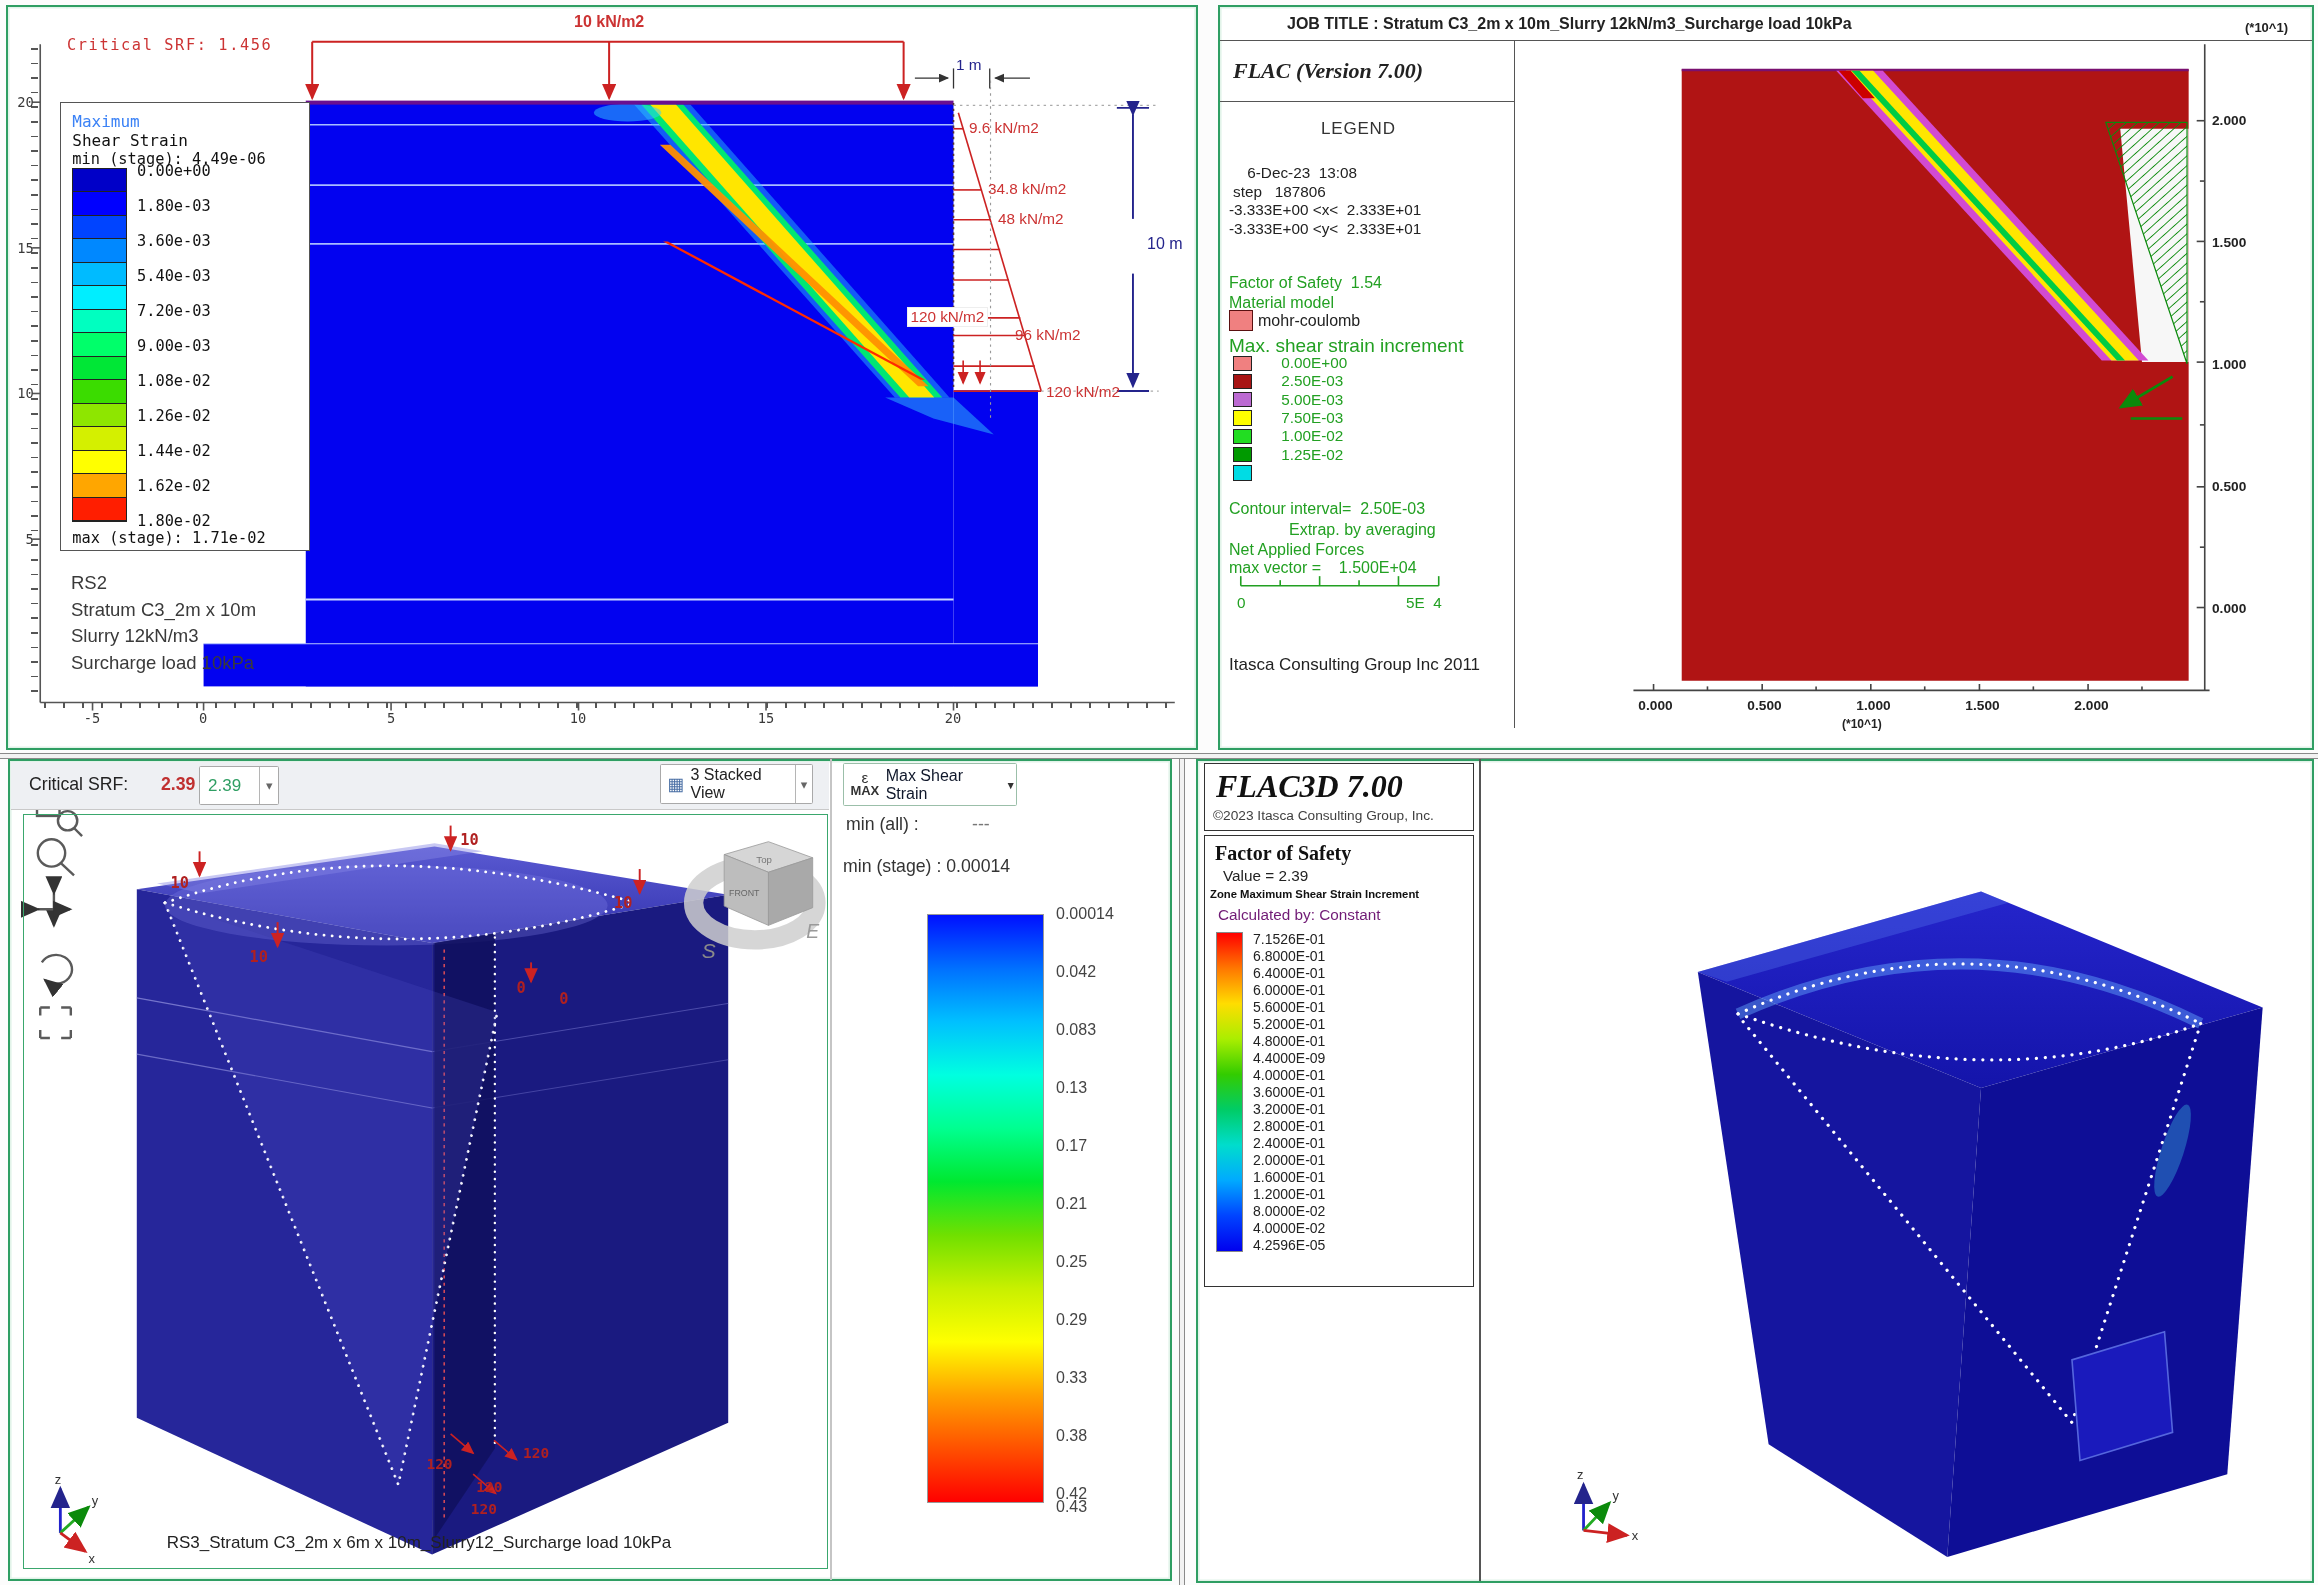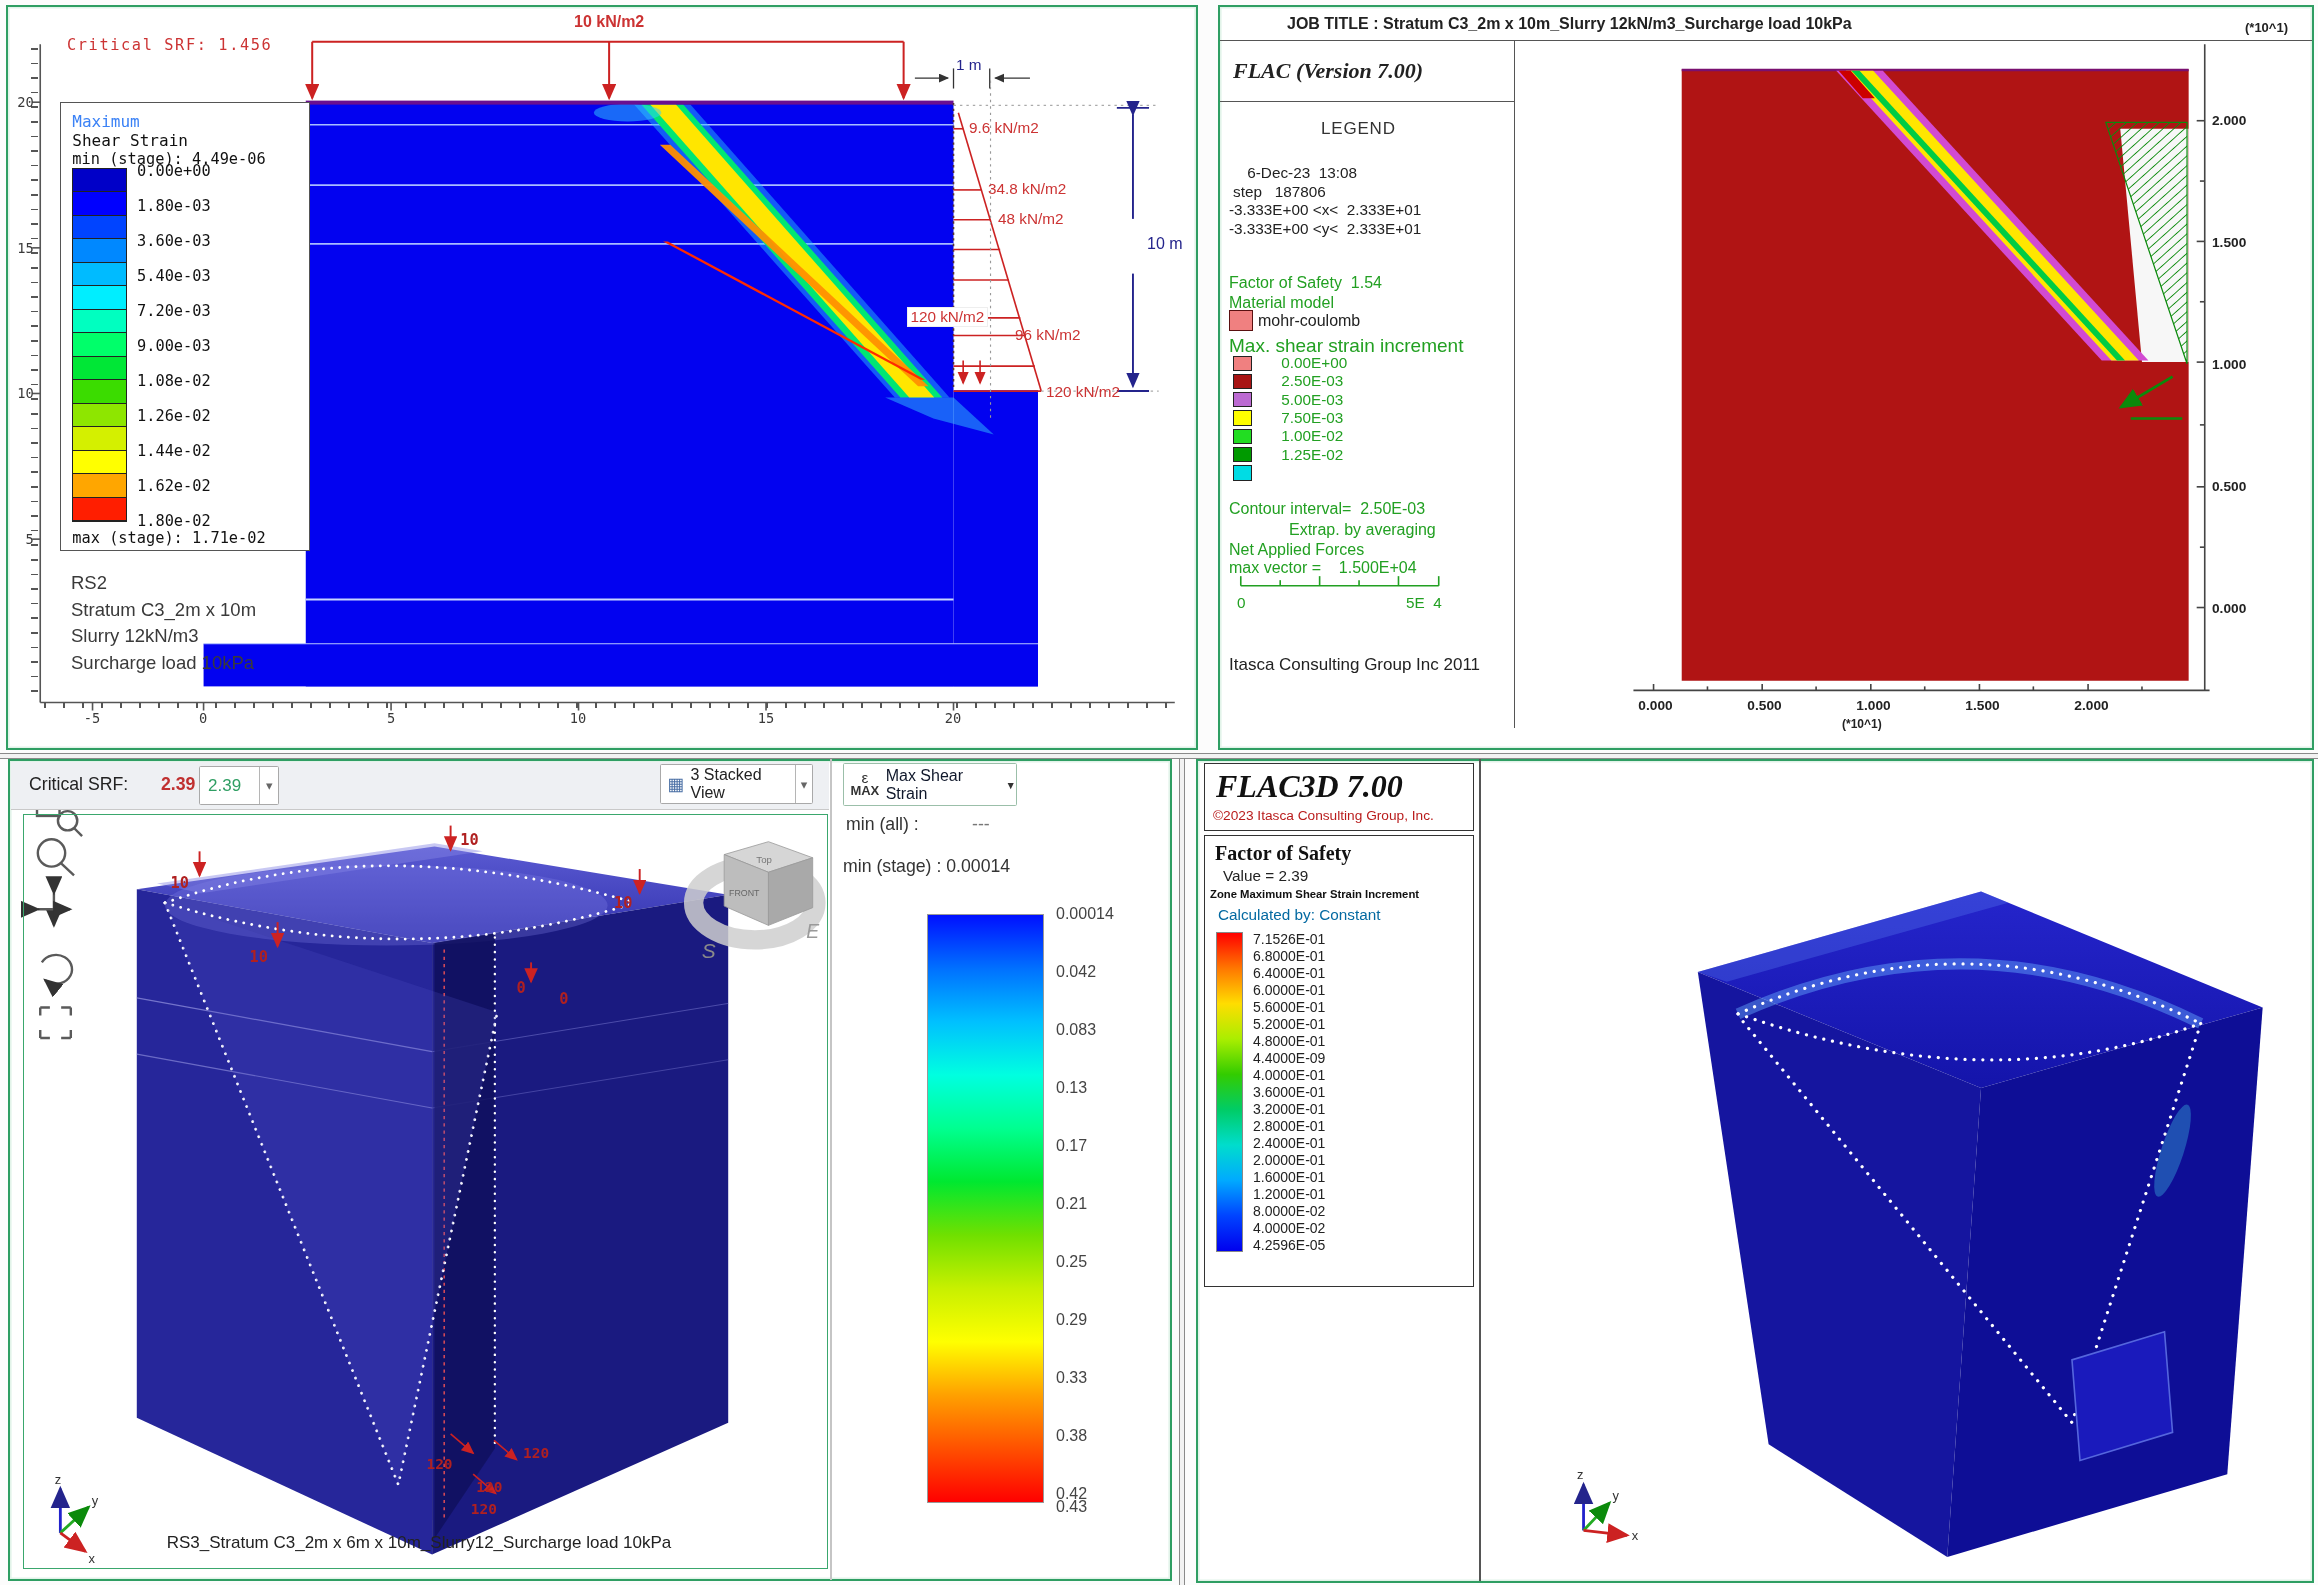--- a/index.html
+++ b/index.html
@@ -477,26 +477,26 @@
       <div>0.29</div>
       <div>0.33</div>
       <div>0.38</div>
       <div>0.42</div>
     </div>
   <div class="t" style="left:1056px;top:1498px;font-size:16px;color:#444">0.43</div>
   <div class="t" style="left:97px;top:1533px;width:644px;text-align:center;font-size:17px;color:#222">RS3_Stratum C3_2m x 6m x 10m_Slurry12_Surcharge load 10kPa</div>
 
   <div class="abs ov" style="left:1204px;top:763px;width:270px;height:68px;border:1.6px solid #333;background:#fff;z-index:2"></div>
   <div class="t ser" style="left:1216px;top:768px;font-size:32px;font-weight:bold;font-style:italic;color:#111">FLAC3D 7.00</div>
-  <div class="t" style="left:1213px;top:808px;font-size:13.7px;color:#b91c1c">©2023 Itasca Consulting Group, Inc.</div>
+  <div class="t" style="left:1213px;top:808px;font-size:13.7px;color:#404040">©2023 Itasca Consulting Group, Inc.</div>
   <div class="abs ov" style="left:1204px;top:835px;width:270px;height:452px;border:1.6px solid #333;background:#fff;z-index:2"></div>
   <div class="t ser" style="left:1215px;top:842px;font-size:20px;font-weight:bold;color:#111">Factor of Safety</div>
   <div class="t" style="left:1223px;top:867px;font-size:15.3px;color:#222">Value = 2.39</div>
   <div class="t" style="left:1210px;top:888px;font-size:11.3px;font-weight:bold;color:#111">Zone Maximum Shear Strain Increment</div>
-  <div class="t" style="left:1218px;top:906px;font-size:15.3px;color:#0369a1">Calculated by: Constant</div>
+  <div class="t" style="left:1218px;top:906px;font-size:15.3px;color:#701a75">Calculated by: Constant</div>
   <div class="abs" style="left: 1216px; top: 932px; width: 27px; height: 320px; border: 0.8px solid rgb(136, 136, 136); z-index: 2; background: linear-gradient(rgb(255, 0, 0), rgb(255, 119, 0), rgb(255, 221, 0), rgb(170, 238, 0), rgb(51, 204, 0), rgb(0, 204, 102), rgb(0, 221, 204), rgb(0, 170, 255), rgb(0, 68, 255), rgb(0, 0, 238));"></div>
   <div class="abs" style="left:1253px;top:930px;font-size:14px;color:#222;z-index:2">
       <div class="f3drow">7.1526E-01</div>
       <div class="f3drow">6.8000E-01</div>
       <div class="f3drow">6.4000E-01</div>
       <div class="f3drow">6.0000E-01</div>
       <div class="f3drow">5.6000E-01</div>
       <div class="f3drow">5.2000E-01</div>
       <div class="f3drow">4.8000E-01</div>
       <div class="f3drow">4.4000E-09</div>

